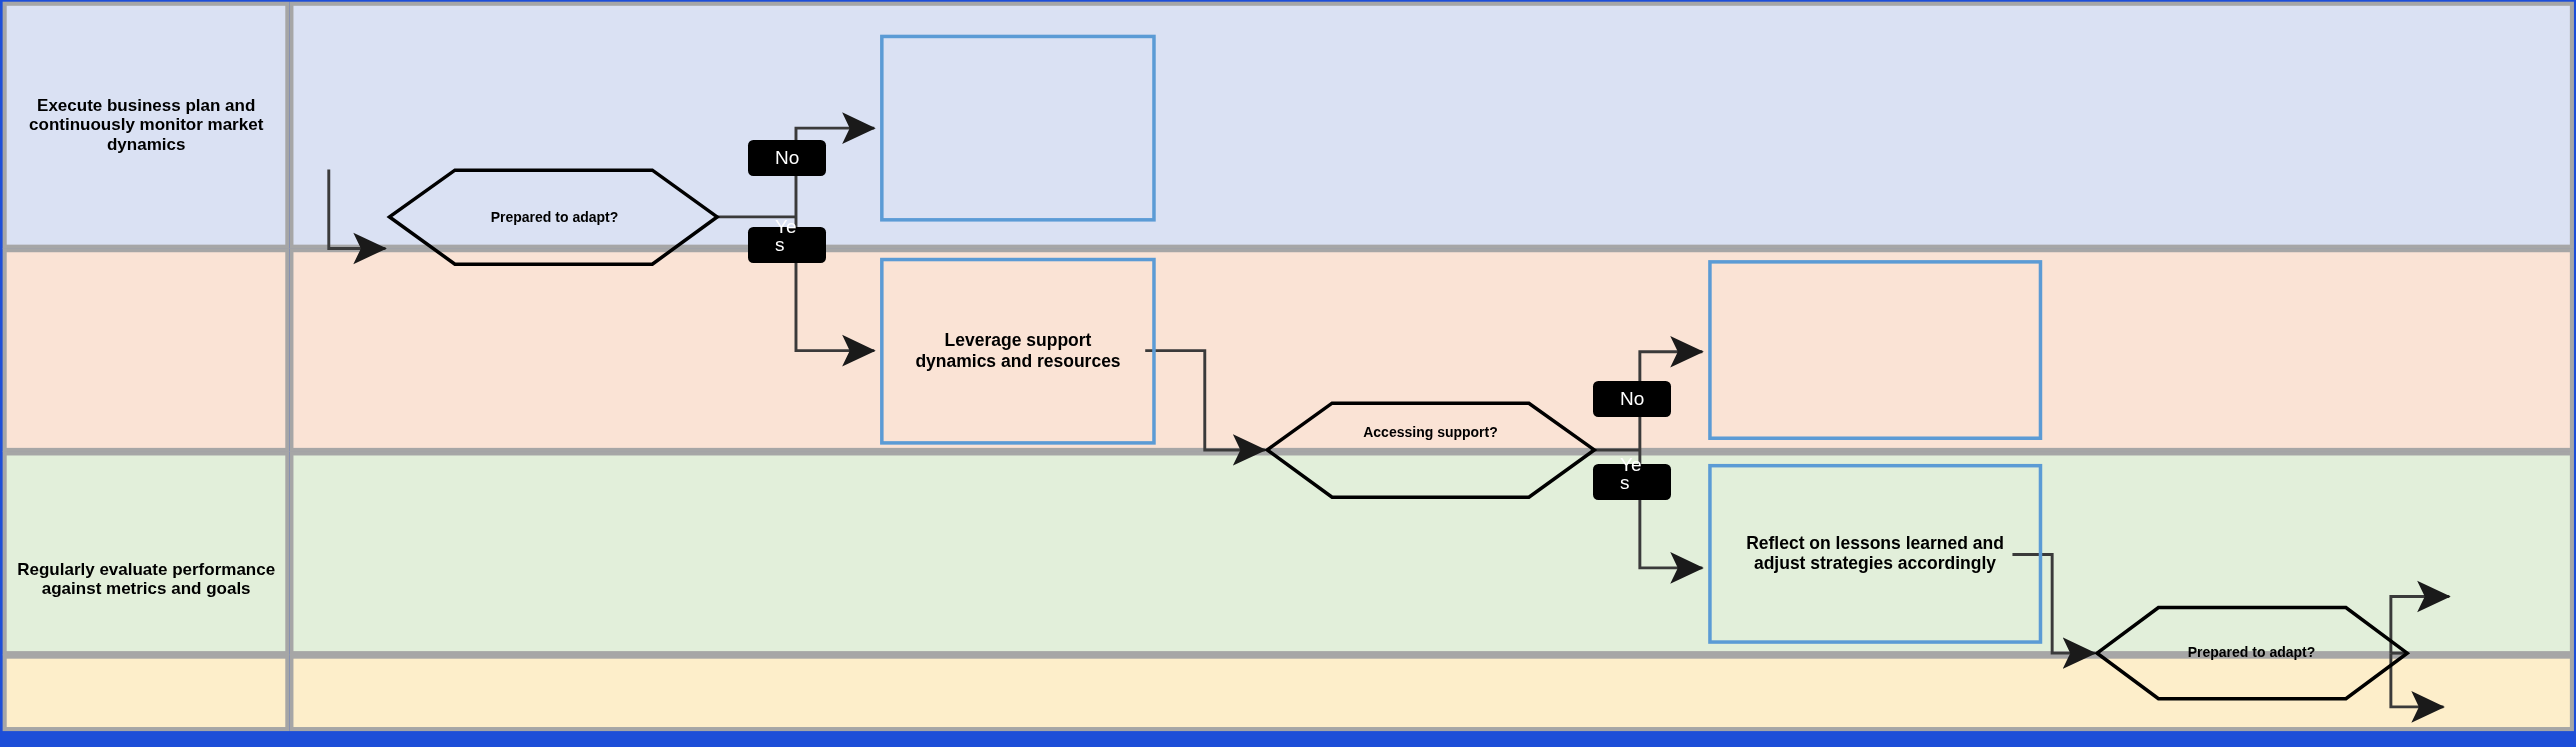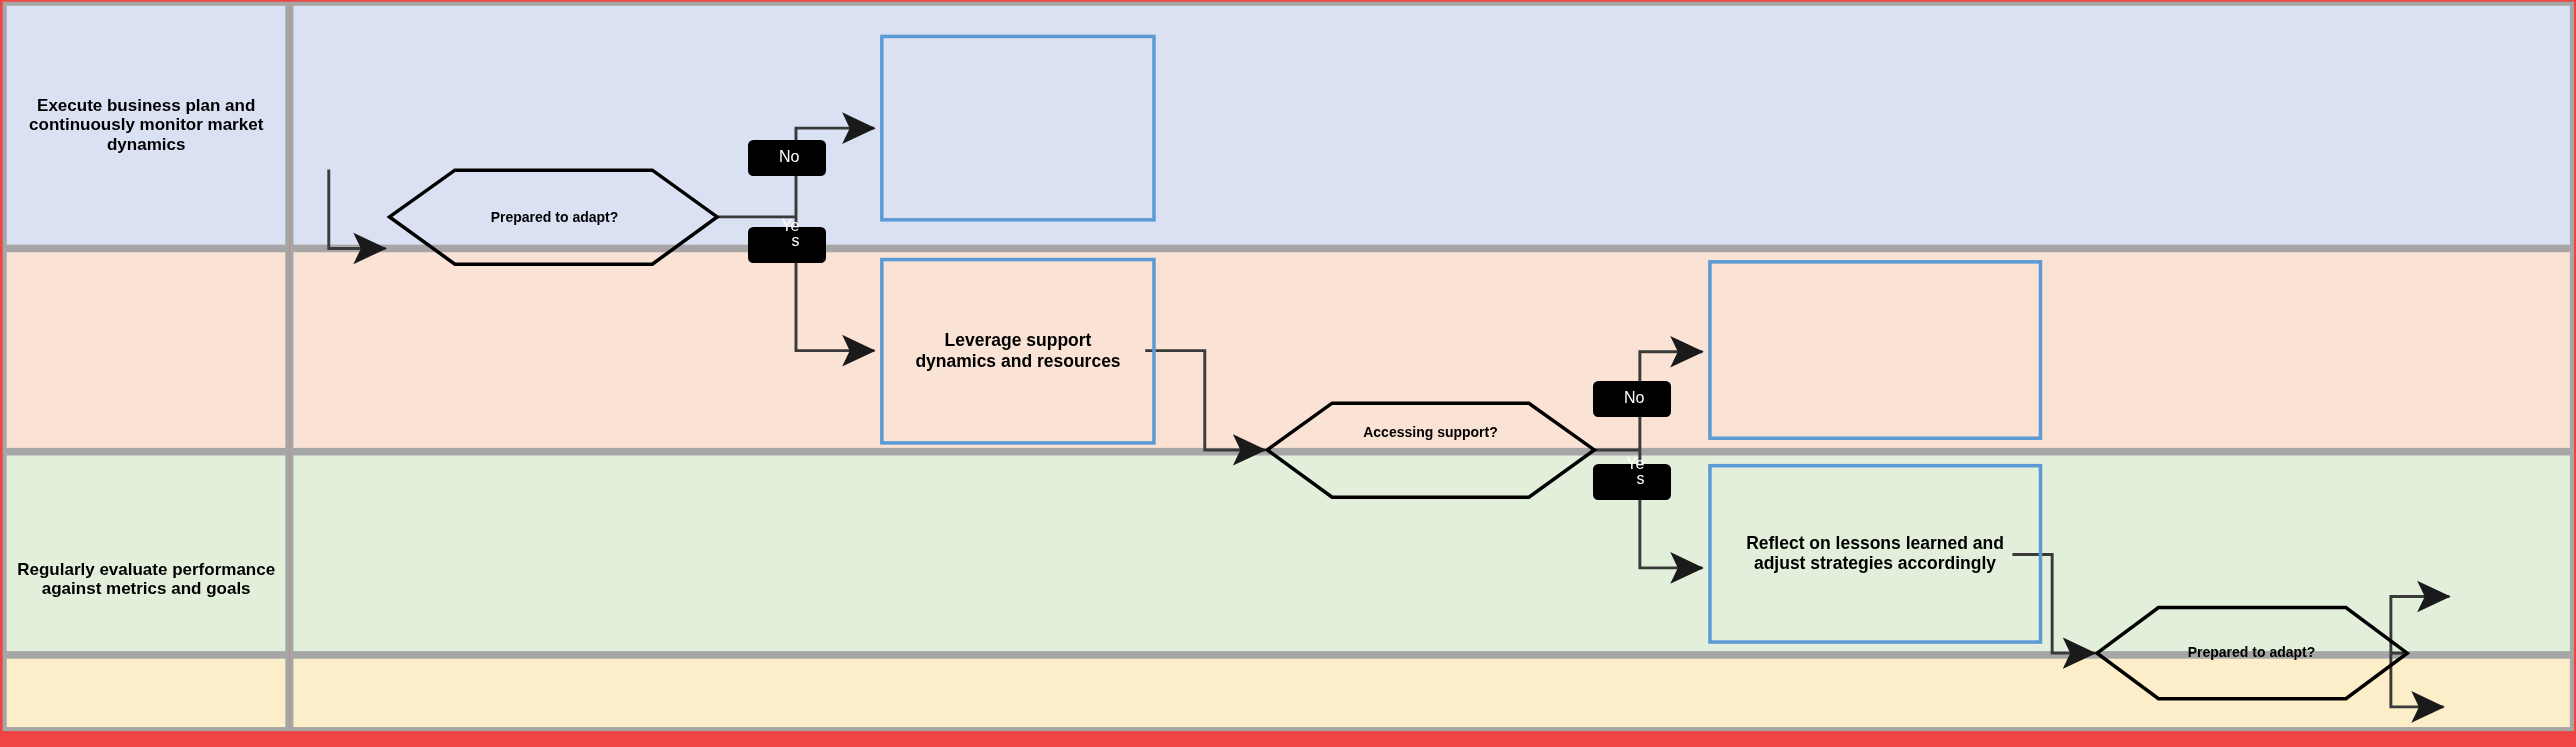--- a/index.html
+++ b/index.html
@@ -1,17 +1,17 @@
 <!DOCTYPE html>
 <html style="font-size:9.3px"><head>
 <meta charset="utf-8">
 <style>
   html,body{margin:0;padding:0;background:#ffffff;}
   body{font-family:"Liberation Sans", sans-serif;}
-  #canvas{position:relative;width:2576px;height:748px;overflow:hidden;background:#ef4444;}
+  #canvas{position:relative;width:2576px;height:748px;overflow:hidden;background:#1d4ed8;}
   svg.layer{position:absolute;left:0;top:0;width:2576px;height:748px;}
   .lane-label{
     position:absolute;
     display:flex;align-items:center;justify-content:center;
     text-align:center;
     font-weight:bold;
     font-size:17px;
     line-height:1.12;
     color:#000000;
     padding:0 4.7px;
@@ -31,24 +31,24 @@
   .dec-label{font-size:14px;line-height:1.17;}
   .edge-badge{
     position:absolute;
     background:#000000;
     border-radius:5.3px;
     box-sizing:border-box;
   }
   .edge-badge-text{
     position:absolute;
     color:#ffffff;
-    font-size:16px;
+    font-size:19px;
     font-weight:normal;
     line-height:0.94;
-    text-align:right;
+    text-align:left;
     width:24.5px;
     word-break:break-all;
     pointer-events:none;
   }
 </style>
 </head>
 <body>
 
 <div id="canvas">
 

